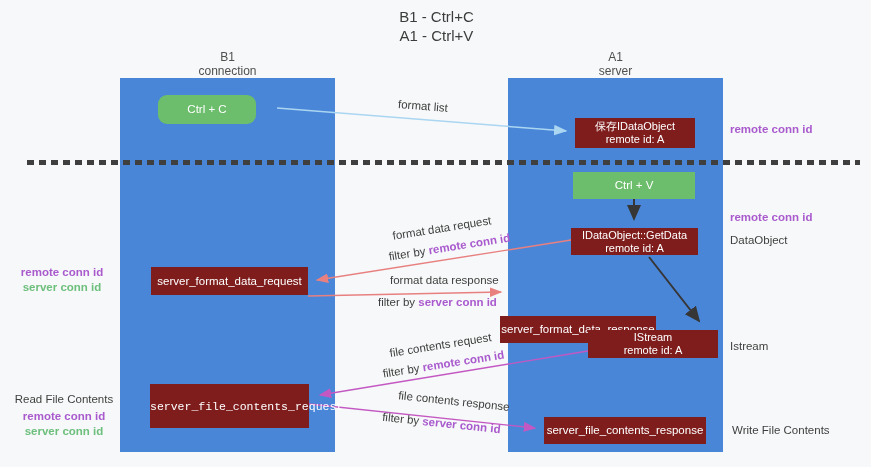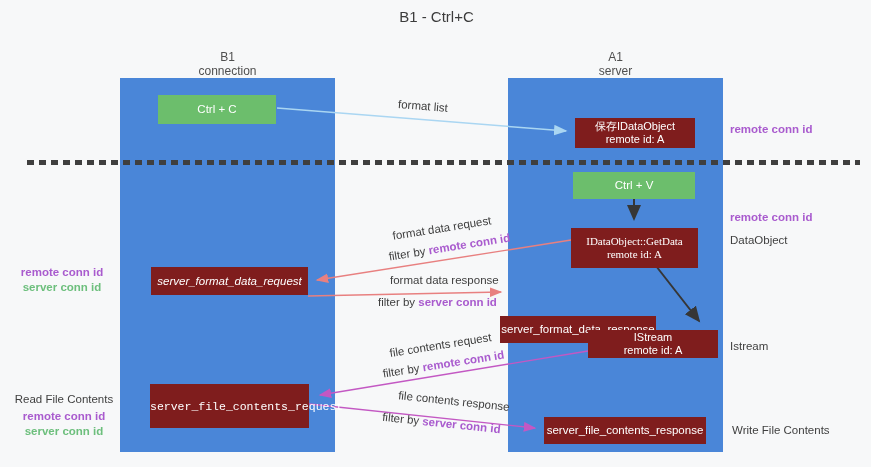--- a/index.html
+++ b/index.html
@@ -57,20 +57,21 @@
     position:absolute;text-align:center;font-size:11.5px;line-height:15px;
   }
 </style>
 </head>
 <body>
 
 <div class="canvas">
 
   <div class="title">
     <div>B1 - Ctrl+C</div>
+    <div>A1 - Ctrl+V</div>
   </div>
 
   <div class="lane-header" style="left:120px;">
     <div>B1</div>
     <div>connection</div>
   </div>
   <div class="lane-header" style="left:508px;">
     <div>A1</div>
     <div>server</div>
   </div>
@@ -97,39 +98,39 @@
     </defs>
     <path d="M277,108 L566,131" stroke="#aad6f2" stroke-width="1.5" fill="none" marker-end="url(#m-blue)"></path>
     <path d="M634,199 L634,219" stroke="#363636" stroke-width="2" fill="none" marker-end="url(#m-black)"></path>
     <path d="M571,240 L317,280" stroke="#e88080" stroke-width="1.4" fill="none" marker-end="url(#m-salmon)"></path>
     <path d="M308,296 L501,292" stroke="#e88080" stroke-width="1.4" fill="none" marker-end="url(#m-salmon)"></path>
     <path d="M649,257 L699,321" stroke="#363636" stroke-width="2" fill="none" marker-end="url(#m-black)"></path>
     <path d="M588,351 L320,395" stroke="#c358c3" stroke-width="1.4" fill="none" marker-end="url(#m-magenta)"></path>
     <path d="M309,404 L535,428" stroke="#c358c3" stroke-width="1.4" fill="none" marker-end="url(#m-magenta)"></path>
   </svg>
 
-  <div class="node green single" style="left:158px;top:95px;width:118px;height:29px;">
+  <div class="node green single" style="left:158px;top:95px;width:98px;height:29px;border-radius:9px;">
     <div>Ctrl + C</div>
   </div>
 
   <div class="node orange" style="left:575px;top:118px;width:120px;height:30px;">
     <div>保存IDataObject</div>
     <div>remote id: A</div>
   </div>
 
   <div class="node green single" style="left:573px;top:172px;width:122px;height:27px;">
     <div>Ctrl + V</div>
   </div>
 
-  <div class="node orange" style="left:571px;top:228px;width:127px;height:40px;font-family:Liberation Serif, serif;">
+  <div class="node orange" style="left:571px;top:228px;width:127px;height:27px;">
     <div>IDataObject::GetData</div>
     <div>remote id: A</div>
   </div>
 
-  <div class="node orange single" style="left:151px;top:267px;width:157px;height:28px;font-style:italic;">
+  <div class="node orange single" style="left:151px;top:267px;width:157px;height:28px;">
     <div>server_format_data_request</div>
   </div>
 
   <div class="node orange single" style="left:500px;top:280px;width:156px;height:27px;margin-top:36px;">
     <div>server_format_data_response</div>
   </div>
 
   <div class="node orange" style="left:588px;top:330px;width:130px;height:28px;">
     <div>IStream</div>
     <div>remote id: A</div>

